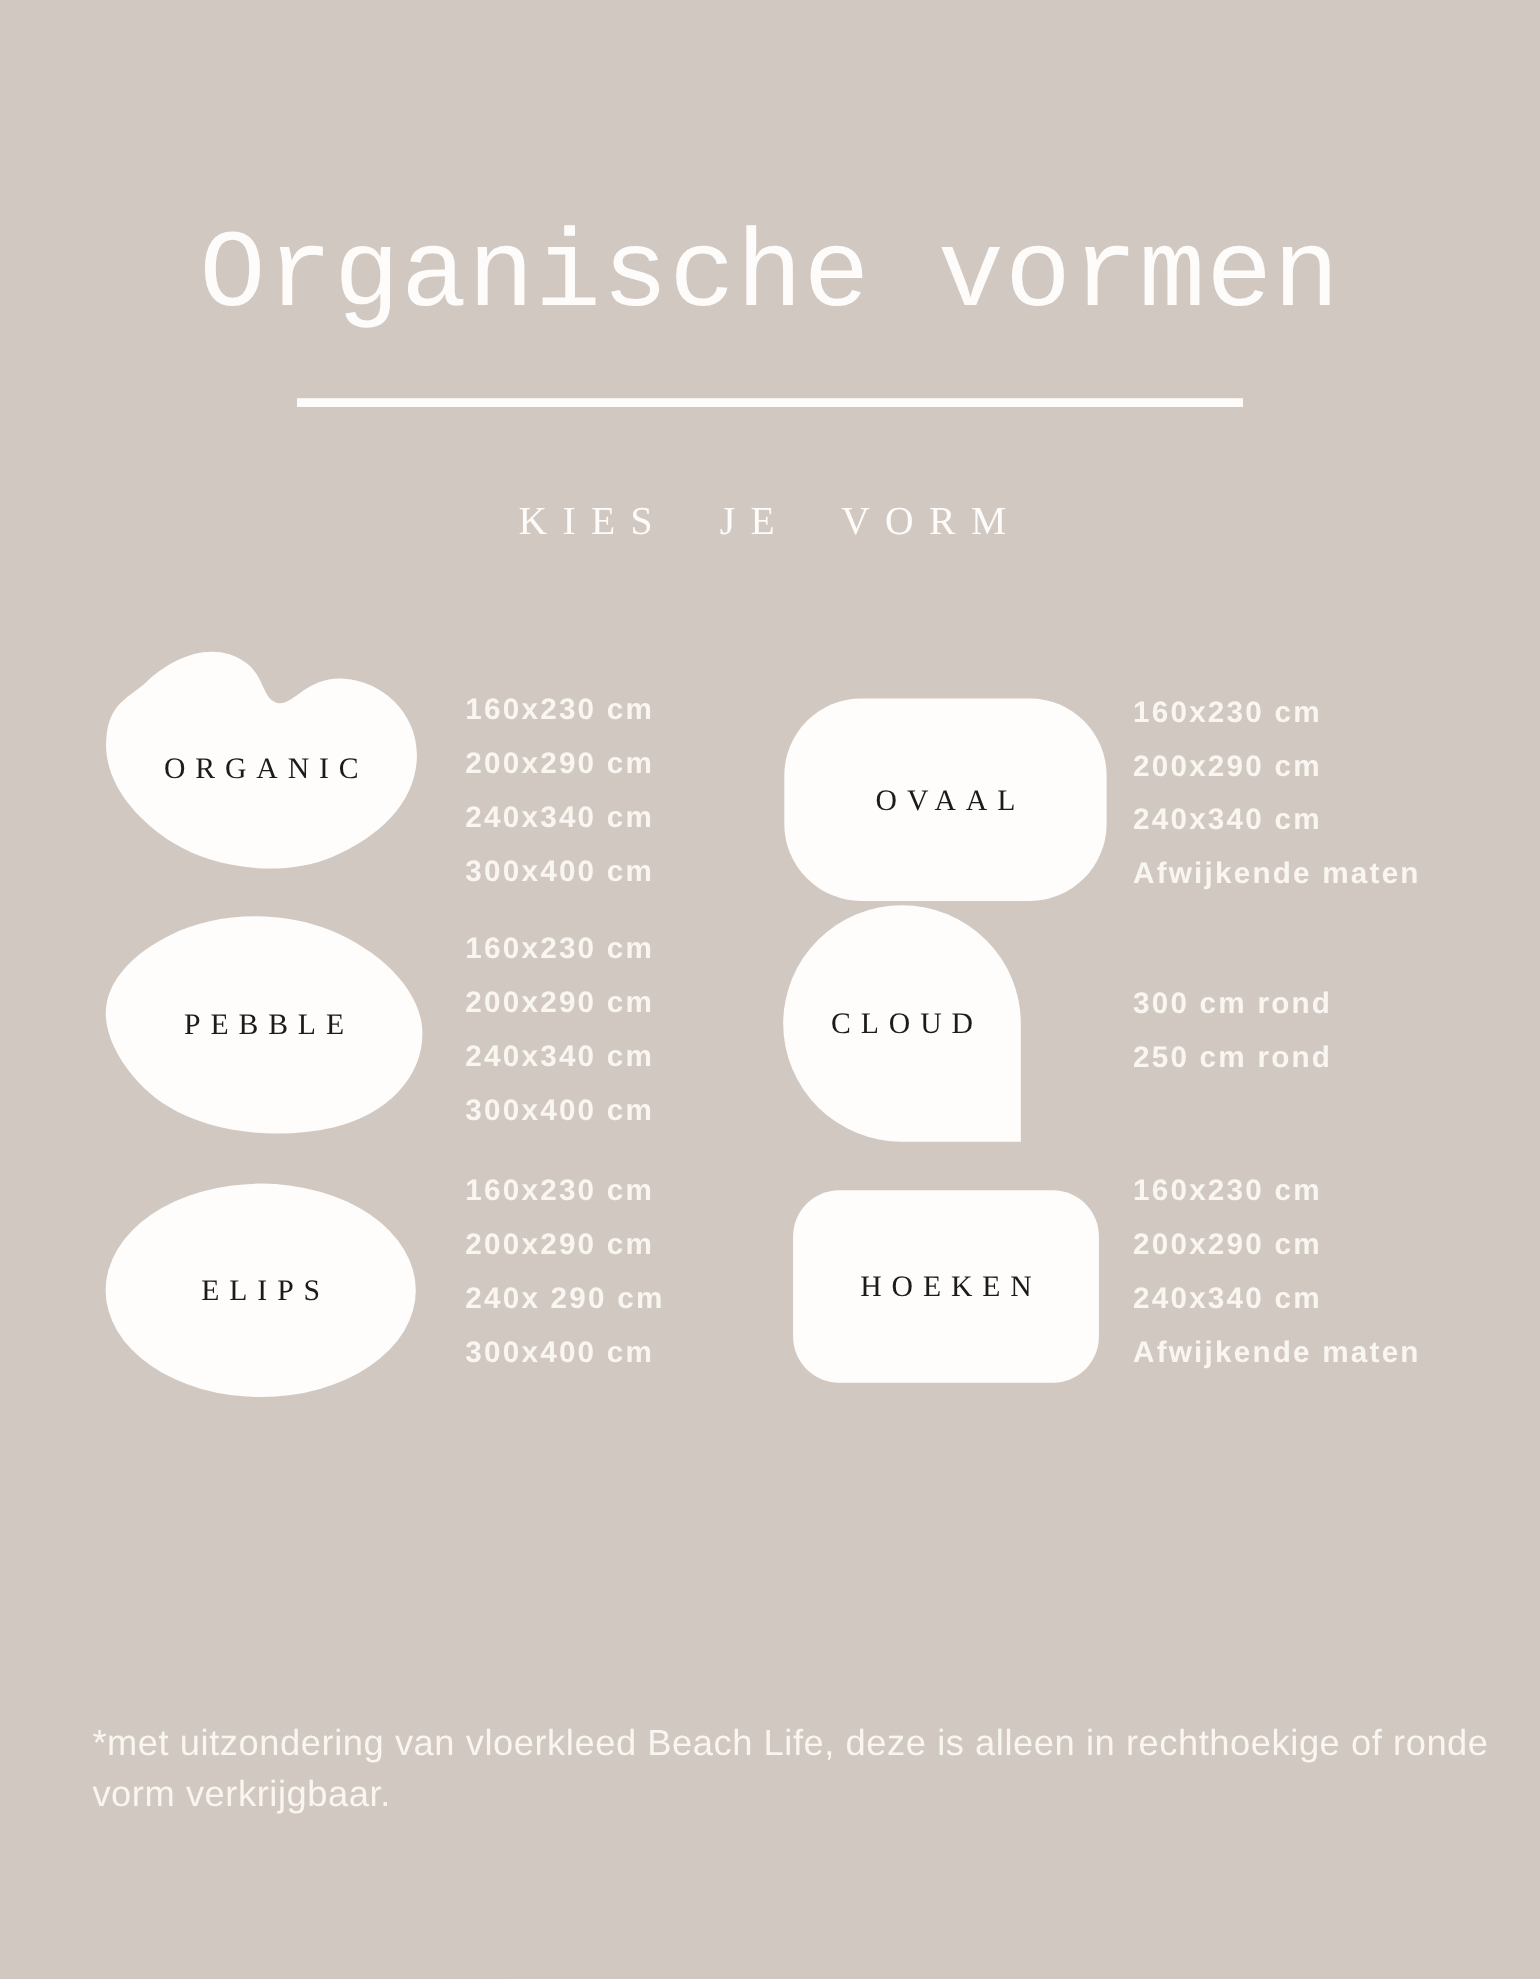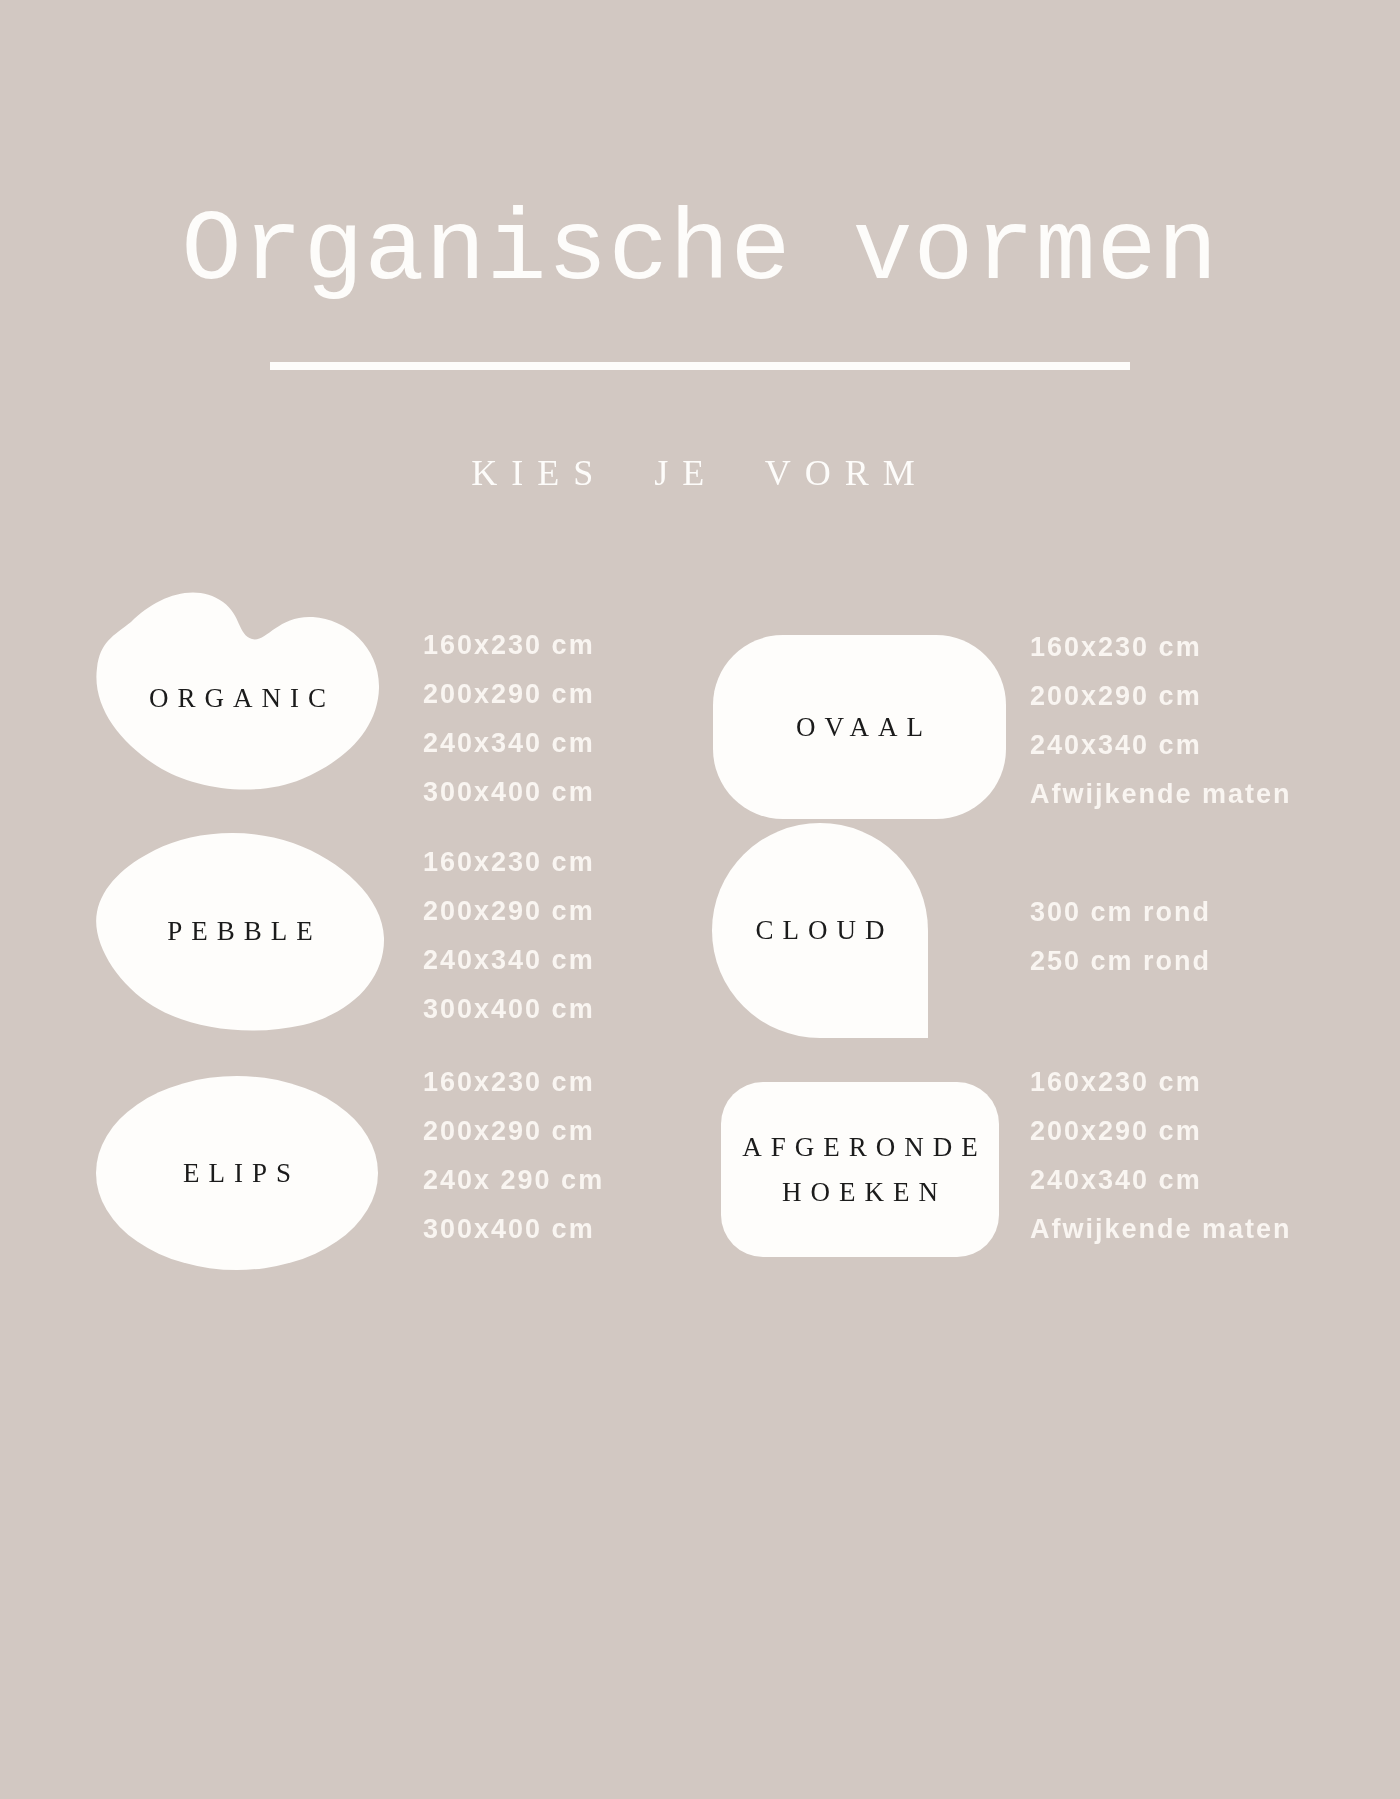--- a/index.html
+++ b/index.html
@@ -145,25 +145,25 @@
   </div>
   <div class="sizes" id="sizes-elips">
     <div>160x230 cm</div>
     <div>200x290 cm</div>
     <div>240x 290 cm</div>
     <div>300x400 cm</div>
   </div>
 
   <div class="shape shape-box" id="shape-hoeken">
     <div class="shape-label">
-      <span>AFGERONDE</span>
       <span>HOEKEN</span>
     </div>
   </div>
   <div class="sizes" id="sizes-hoeken">
     <div>160x230 cm</div>
     <div>200x290 cm</div>
     <div>240x340 cm</div>
     <div>Afwijkende maten</div>
   </div>
 
+  <div class="footer-footnote">*met uitzondering van vloerkleed Beach Life, deze is alleen in rechthoekige of ronde vorm verkrijgbaar.</div>
 
 </div>
 
 </body></html>

